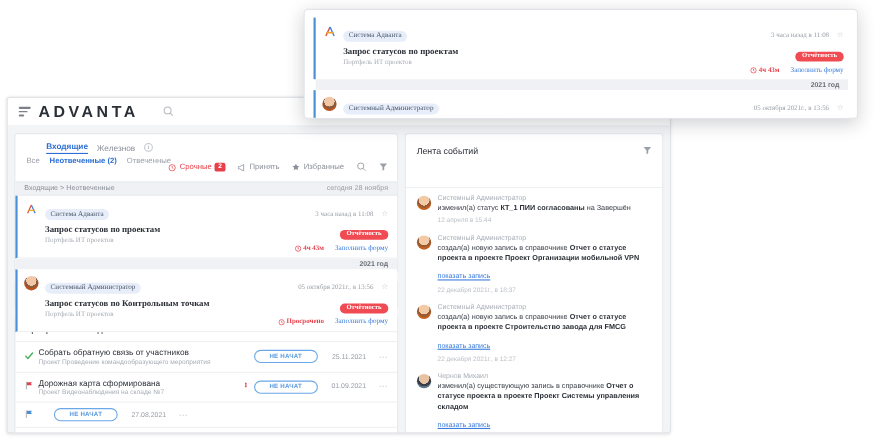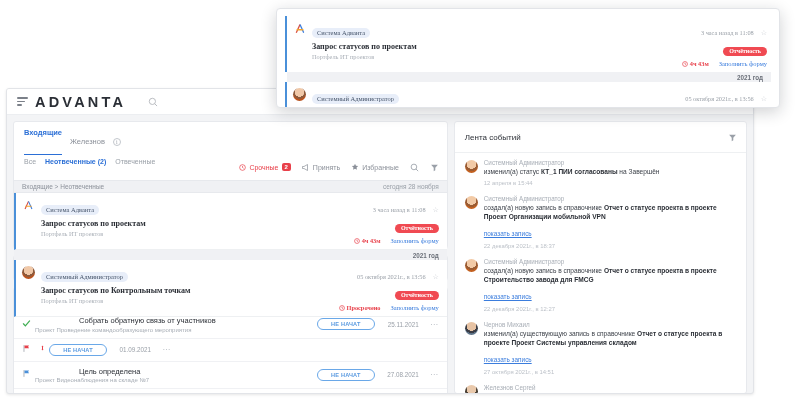--- a/index.html
+++ b/index.html
@@ -6,21 +6,21 @@
   html, body {
     width: 800px; height: 400px;
     background: #ffffff;
     font-family: "Liberation Sans", sans-serif;
     overflow: hidden;
   }
   .screen { position: relative; width: 800px; height: 400px; background:#fff; }
 
   
   .app-window {
-    position: absolute; left: 6px; top: 88px; width: 748px; height: 306px;
+    position: absolute; left: 6px; top: 88px; width: 604px; height: 306px;
     background: #f3f4f6;
     border: 1px solid #e2e4e8;
     border-radius: 3px;
     overflow: hidden;
     box-shadow: 0 1px 3px rgba(0,0,0,.10);
   }
   .app-header {
     height: 26px; background:#fff; display:flex; align-items:center;
     padding: 0 10px; border-bottom: 1px solid #eceef1;
   }
@@ -39,21 +39,21 @@
   .app-body { display:flex; height: 279px; }
   .col-left { width: 448px; padding: 6px 6px 0 6px; }
   .col-right { width: 300px; padding: 6px 6px 0 0; }
 
   .card { background:#fff; border:1px solid #e7e9ed; border-radius:3px; }
 
   
   .inbox { height: 128px; display:flex; flex-direction:column; }
   .tabs-row { display:flex; align-items:center; gap:8px; padding: 6px 10px 0 10px; }
   .tab { font-size: 7.5px; color:#8b9099; cursor:default; }
-  .tab.active { color:#2b6fd6; font-weight:700; border-bottom:1.3px solid #2b6fd6; padding-bottom:17px;}
+  .tab.active { color:#2b6fd6; font-weight:700; border-bottom:1.3px solid #2b6fd6; padding-bottom:2px;margin-left:18px;}
   .info-dot {
     width:8px;height:8px;border-radius:50%;border:1px solid #c3c7cd;color:#a3a8b0;
     font-size:6px;line-height:6.5px;text-align:center; font-family:"Liberation Serif",serif;
   }
   .subtabs-row { display:flex; align-items:center; gap:9px; padding: 3px 10px 0 10px; }
   .subtab { font-size:7px; color:#9aa0a8; }
   .subtab.sel { color:#2b6fd6; font-weight:700; }
 
   .toolbar {
     display:flex; align-items:center; justify-content:flex-end; gap:11px;
@@ -111,36 +111,36 @@
   .todo-date { color:#3b7ddd; font-weight:400; margin-left:3px; }
   .create-link { font-size:7px; color:#3b7ddd; display:flex; align-items:center; gap:3px; }
 
   
   .tasks-card { margin-top:6px; }
   .tasks-head { font-size:7.5px; color:#2b2f36; font-weight:700; padding:7px 9px 6px 9px;
                 border-bottom:1px solid #eef0f2; }
   .task-row { display:flex; align-items:center; padding:5px 8px; border-bottom:1px solid #f0f1f4; }
   .t-ico { width:13px; flex:none; font-size:8px; text-align:left; }
   .t-main { flex:1; min-width:0; }
-  .t-name { font-size:7.5px; color:#2b2f36;margin-left:44px; }
+  .t-name { font-size:7.5px; color:#2b2f36; }
   .t-proj { font-size:6px; color:#a8aeb6; margin-top:1.5px; }
   .t-prio { width:14px; text-align:center; color:#e8404a; font-size:7px; }
   .st {
     width:58px; flex:none; text-align:center; font-size:5.6px; font-weight:700;
     border-radius:8px; padding:2px 0; letter-spacing:.2px;
   }
   .st.outline { border:1px solid #6aa8e8; color:#5a9ae0; background:#fff; }
   .t-date { width:44px; flex:none; text-align:right; font-size:6.3px; color:#9aa0a8; }
   .t-more { width:20px; flex:none; text-align:right; color:#b9bec5; font-size:8px; letter-spacing:.5px; }
 
   
   .feed { height: 273px; display:flex; flex-direction:column; overflow:hidden; }
   .feed-head {
     display:flex; align-items:center; justify-content:space-between;
-    padding:6px 9px 6px 10px; border-bottom:1px solid #eef0f2;
+    padding:6px 9px 24px 10px; border-bottom:1px solid #eef0f2;
   }
   .feed-title { font-size:8px; color:#2b2f36; }
   .feed-list { padding: 6px 9px 0 10px; overflow:hidden; flex:1; }
   .ev { display:flex; margin-bottom:9px; }
   .ev-av {
     width:13px;height:13px;border-radius:50%;flex:none;margin:1px 6px 0 0; overflow:hidden;
   }
   .av-sys { background: radial-gradient(circle at 50% 30%, #f2caa6 0 44%, #9a5b32 45% 62%, #c2601f 63% 100%); }
   .av-m1  { background: radial-gradient(circle at 50% 30%, #e7c3a4 0 44%, #3a3c44 45% 62%, #5b7186 63% 100%); }
   .av-m2  { background: radial-gradient(circle at 50% 30%, #e9c9ac 0 44%, #4a4034 45% 62%, #6d7683 63% 100%); }
@@ -333,41 +333,41 @@
             <span class="t-more">⋯</span>
           </div>
 
           <div class="task-row">
             <span class="t-ico">
               <svg width="9" height="9" viewBox="0 0 16 16">
                   <path d="M3.5 2v12" stroke="#9aa0a8" stroke-width="1.4"></path>
                   <path d="M4.5 2.5h8l-1.6 2.6 1.6 2.6h-8z" fill="#e8404a"></path>
                 </svg>
             </span>
+            <div class="t-main">
+              <div class="t-name">Дорожная карта сформирована</div>
+              <div class="t-proj">Проект Видеонаблюдения на складе №7</div>
+            </div>
             <span class="t-prio">
               <svg width="7" height="8" viewBox="0 0 12 16">
                   <path d="M6 1l2 3H7v4h1l-2 3-2-3h1V4H4z" fill="#e8404a"></path>
                 </svg>
             </span>
             <span class="st outline">НЕ НАЧАТ</span>
             <span class="t-date">01.09.2021</span>
             <span class="t-more">⋯</span>
           </div>
 
           <div class="task-row">
             <span class="t-ico">
               <svg width="9" height="9" viewBox="0 0 16 16">
                   <path d="M3.5 2v12" stroke="#9aa0a8" stroke-width="1.4"></path>
                   <path d="M4.5 2.5h8l-1.6 2.6 1.6 2.6h-8z" fill="#4a90d9"></path>
                 </svg>
             </span>
-            <div class="t-main">
-              <div class="t-name">Цель определена</div>
-              <div class="t-proj">Проект Видеонаблюдения на складе №7</div>
-            </div>
             <span class="t-prio"></span>
             <span class="st outline">НЕ НАЧАТ</span>
             <span class="t-date">27.08.2021</span>
             <span class="t-more">⋯</span>
           </div>
 
           <div class="task-row">
 
             <span class="t-prio"></span>
 

